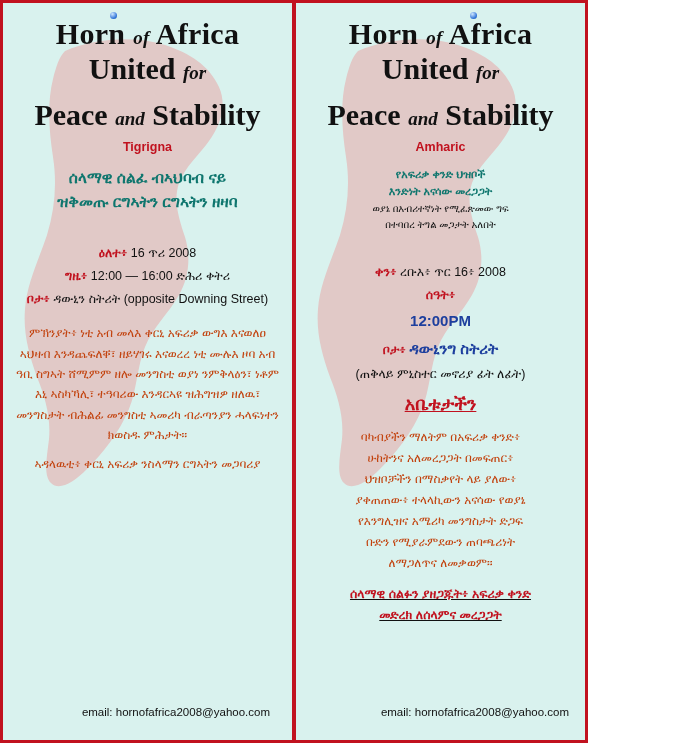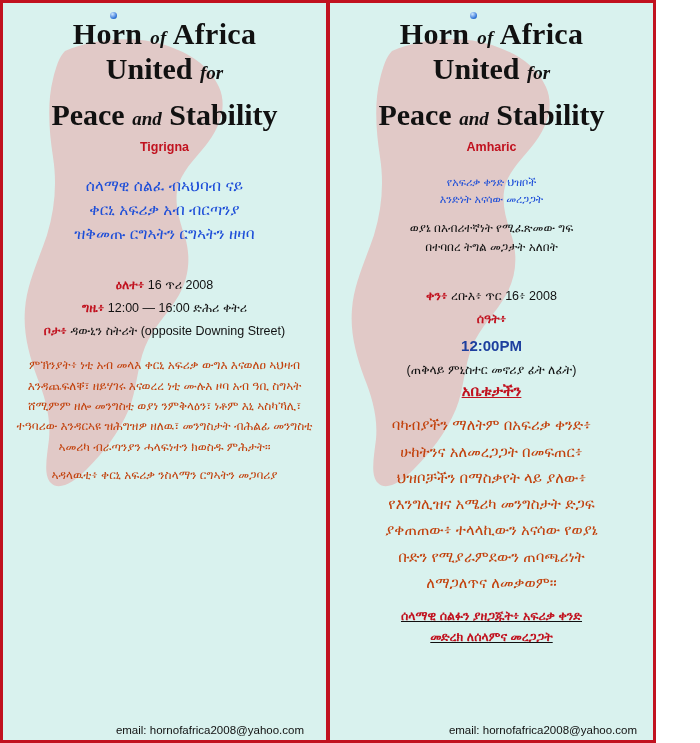--- a/index.html
+++ b/index.html
@@ -4,21 +4,21 @@
 <style>
   html,body{margin:0;padding:0;}
   body{
     width:700px;height:743px;
     background:#ffffff;
     font-family:"Liberation Sans", sans-serif;
     overflow:hidden;
   }
   .poster{
     position:relative;
-    width:656px;height:743px;
+    width:588px;height:743px;
     display:flex;
     box-sizing:border-box;
   }
   .panel{
     position:relative;
     width:350px;height:743px;
     background:#d9f2ee;
     box-sizing:border-box;
     border:3px solid #c1121f;
     overflow:hidden;
@@ -54,57 +54,57 @@
   .hl1 .sm,.hl2 .sm,.hl3 .sm{font-family:"Liberation Serif", serif;}
 
   .lang{
     color:#c1121f;
     font-weight:bold;
     font-size:12.5px;
     margin-top:9px;
   }
 
   .title-block{
-    margin-top:20px;
+    margin-top:12px;
     font-size:15.5px;
-    font-weight:normal;
-    color:#1d4ed8;
+    font-weight:bold;
+    color:#0f766e;
     line-height:1.55;
   }
   .title-block.amh{font-size:11px;line-height:1.6;}
 
   .details{margin-top:28px;font-size:12.5px;color:#111;line-height:1.85;}
   .det-line{margin:0;}
   .label-red{color:#c1121f;font-weight:bold;}
 
   .big-time{color:#1d3f9e;font-weight:bold;font-size:15px;}
 
   .body-text{
     margin-top:12px;
     font-size:12px;
     line-height:1.7;
     color:#c2410c;
   }
   .body-text p{margin:0 0 8px 0;}
 
-  .r-body{font-size:15px;line-height:1.75;}
+  .r-body{font-size:12px;line-height:1.75;}
 
   .closing{
     margin-top:10px;
     font-size:12.5px;
     font-weight:bold;
     color:#111;
     line-height:1.7;
     text-decoration:underline;
   }
   .closing .red{color:#c1121f;}
 
   .email{
     position:absolute;
-    bottom:4px;left:0;right:0;
+    bottom:22px;left:0;right:0;
     text-align:center;
     font-size:11.5px;
     color:#111;
     z-index:3;
   }
   .panel.left .email{text-align:right;padding-right:22px;}
   .panel.right .email{text-align:right;padding-right:16px;}
 
   
   .dot{
@@ -141,21 +141,20 @@
           <span>Peace</span>
           <span class="sm">and</span>
           <span>Stability</span>
         </div>
       </div>
 
       <div class="lang">Tigrigna</div>
 
       <div class="title-block">
         <div>ሰላማዊ ሰልፈ ብኣህባብ ናይ</div>
-        <div>ቀርኒ አፍሪቃ አብ ብርጣንያ</div>
         <div>ዝቅመጡ ርግኣትን ርግኣትን ዘዛባ</div>
       </div>
 
       <div class="details">
         <div class="det-line">
           <span class="label-red">ዕለተ፥</span>
           <span>16 ጥሪ 2008</span>
         </div>
         <div class="det-line">
           <span class="label-red">ግዜ፥</span>
@@ -202,49 +201,53 @@
         </div>
       </div>
 
       <div class="lang">Amharic</div>
 
       <div class="title-block amh">
         <div>የአፍሪቃ ቀንድ ህዝቦች</div>
         <div>እንድነት አናሳው መረጋጋት</div>
       </div>
 
-      <div class="details" style="margin-top:10px;font-size:12px;line-height:1.6;">
+      <div class="details" style="margin-top:0;font-size:10px;line-height:1.6;">
         <div class="det-line">ወያኔ በእብሪተኛነት የሚፈጽመው ግፍ</div>
         <div class="det-line">በተባበረ ትግል መጋታት አለበት</div>
       </div>
 
       <div class="details">
         <div class="det-line">
           <span class="label-red">ቀን፥</span>
           <span>ረቡእ፥   ጥር 16፥ 2008</span>
         </div>
         <div class="det-line">
           <span class="label-red">ሰዓት፥</span>
         </div>
         <div class="det-line">
           <span class="big-time">12:00PM</span>
         </div>
         <div class="det-line">
+          <span class="label-red">ቦታ፥</span>
+          <span class="big-time">ዳውኒንግ ስትሪት</span>
+        </div>
+        <div class="det-line">
           <span>(ጠቅላይ ምኒስተር መኖሪያ ፊት ለፊት)</span>
         </div>
       </div>
 
-      <div class="lang" style="margin-top:0;font-size:15px;text-decoration:underline;">አቤቱታችን</div>
+      <div class="lang" style="margin-top:8px;font-size:18px;text-decoration:underline;">አቤቱታችን</div>
 
       <div class="body-text r-body">
         <div>ባካብያችን ማለትም በአፍሪቃ ቀንድ፥</div>
         <div>ሁከትንና አለመረጋጋት በመፍጠር፥</div>
         <div>ህዝቦቻችን በማስቃየት ላይ ያለው፥</div>
+        <div>ያቀጠጠው፥ ተላላኪውን አናሳው የወያኔ</div>
         <div>የእንግሊዝና አሜሪካ መንግስታት ድጋፍ</div>
-        <div>ያቀጠጠው፥ ተላላኪውን አናሳው የወያኔ</div>
         <div>ቡድን የሚያራምደውን ጠባጫሪነት</div>
         <div>ለማጋለጥና ለመቃወም።</div>
       </div>
 
       <div class="closing">
         <div class="red">ሰላማዊ ሰልፉን ያዘጋጁት፥ አፍሪቃ ቀንድ</div>
         <div class="red">መድረክ ለሰላምና መረጋጋት</div>
       </div>
 
     </div>

